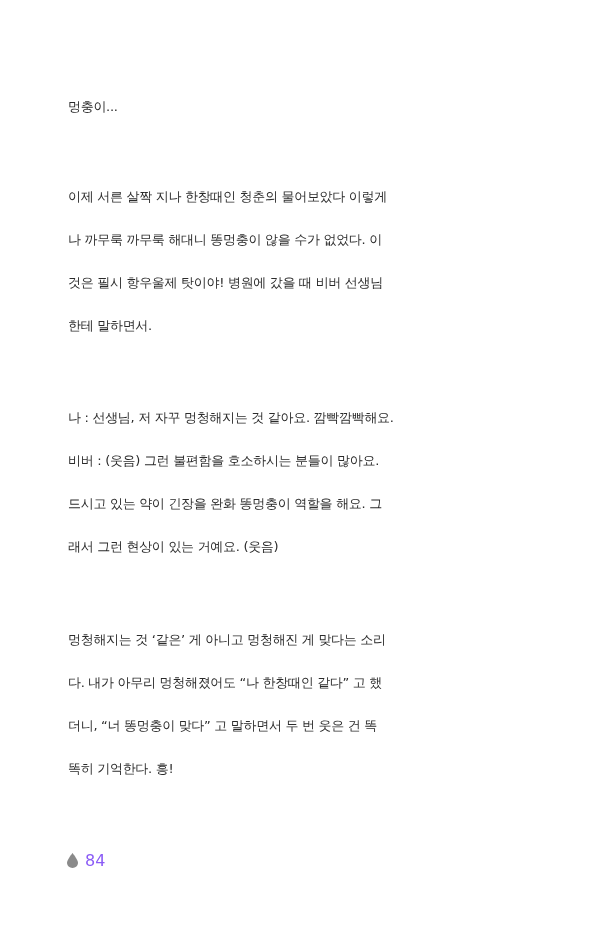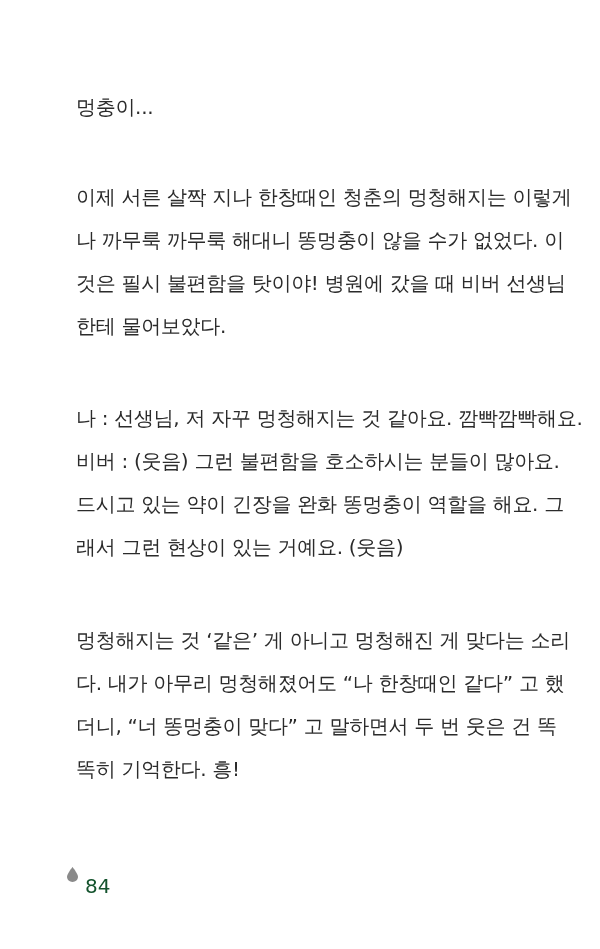--- a/index.html
+++ b/index.html
@@ -1,32 +1,32 @@
 <!DOCTYPE html>
 <html><head>
 <meta charset="utf-8">
 <style>
   html, body { margin: 0; padding: 0; background: #ffffff; }
   body { width: 600px; height: 949px; position: relative; overflow: hidden;
          font-family: "DejaVu Sans", "Liberation Sans", sans-serif; color: #2b2b2b; }
-  .line { position: absolute; left: 76px; font-size: 20px; line-height: 22px; white-space: nowrap; letter-spacing: -0.3px; }
+  .line { position: absolute; left: 68px; font-size: 13px; line-height: 22px; white-space: nowrap; letter-spacing: -0.3px; }
   .footer { position: absolute; left: 67px; top: 851px; display: flex; align-items: center; gap: 7px; }
   .drop { width: 11px; height: 15px; }
-  .pagenum { font-size: 20px; color: #14532d; margin-top: 23px; }
+  .pagenum { font-size: 16px; color: #8b5cf6; }
 </style>
 </head>
 <body>
 
 <div class="line" style="top:96px">멍충이...</div>
 
 <div>
-  <div class="line" style="top:186px">이제 서른 살짝 지나 한창때인 청춘의 멍청해지는 이렇게</div>
+  <div class="line" style="top:186px">이제 서른 살짝 지나 한창때인 청춘의 물어보았다 이렇게</div>
   <div class="line" style="top:229px">나 까무룩 까무룩 해대니 똥멍충이 않을 수가 없었다. 이</div>
-  <div class="line" style="top:272px">것은 필시 불편함을 탓이야! 병원에 갔을 때 비버 선생님</div>
-  <div class="line" style="top:315px">한테 물어보았다.</div>
+  <div class="line" style="top:272px">것은 필시 항우울제 탓이야! 병원에 갔을 때 비버 선생님</div>
+  <div class="line" style="top:315px">한테 말하면서.</div>
 </div>
 
 <div>
   <div class="line" style="top:407px">나 : 선생님, 저 자꾸 멍청해지는 것 같아요. 깜빡깜빡해요.</div>
   <div class="line" style="top:450px">비버 : (웃음) 그런 불편함을 호소하시는 분들이 많아요.</div>
   <div class="line" style="top:493px">드시고 있는 약이 긴장을 완화 똥멍충이 역할을 해요. 그</div>
   <div class="line" style="top:536px">래서 그런 현상이 있는 거예요. (웃음)</div>
 </div>
 
 <div>

